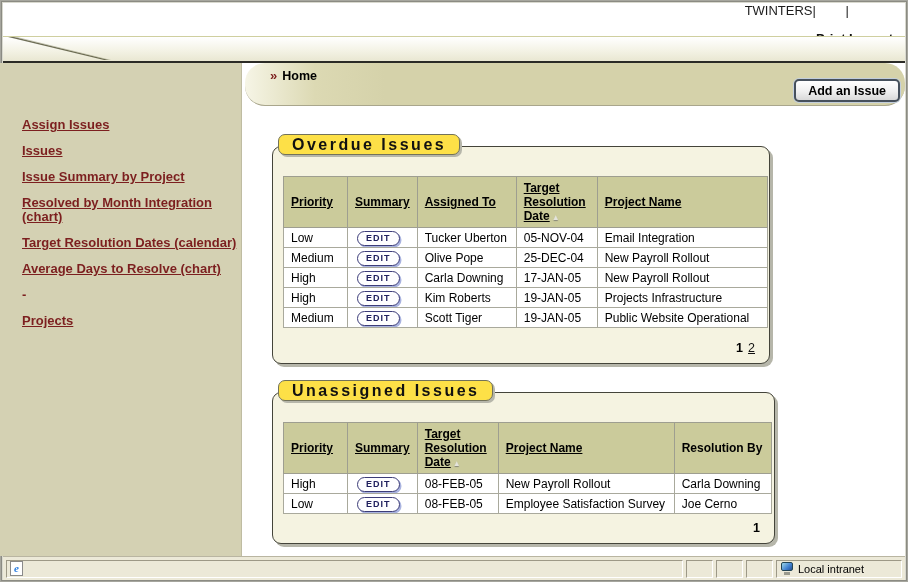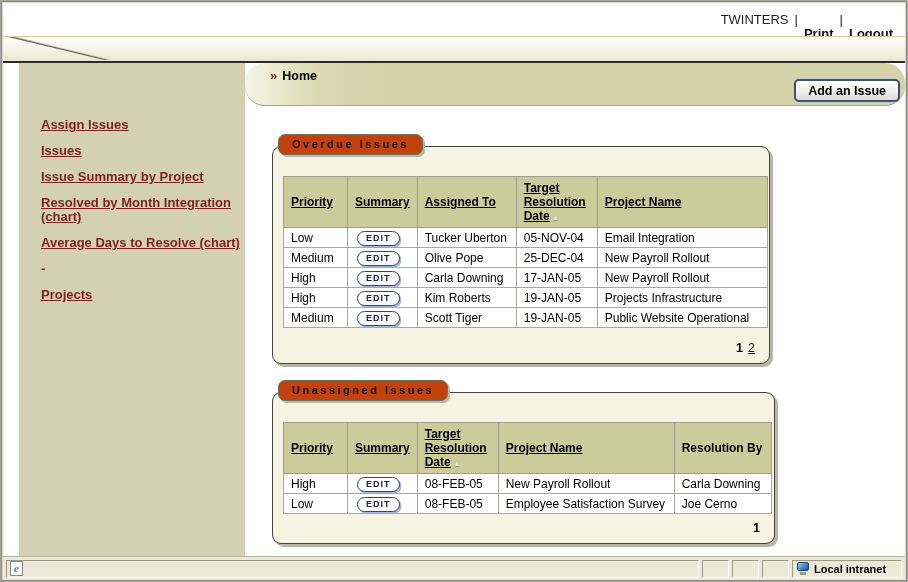--- a/index.html
+++ b/index.html
@@ -1,51 +1,51 @@
 <!DOCTYPE html>
 <html><head>
 <meta charset="utf-8">
 <style>
   html,body{margin:0;padding:0;background:#555;}
   *{box-sizing:border-box;font-family:"Liberation Sans",sans-serif;}
   .screen{position:relative;width:908px;height:582px;background:#fff;overflow:hidden;
     box-shadow:inset 0 0 0 1px #a6a69e,inset 0 0 0 2px #8b8b83,inset 0 0 0 3px #d9d9cf;}
   
   .topbar{position:absolute;left:3px;top:3px;right:3px;height:33px;background:#fff;
-    display:flex;align-items:center;justify-content:flex-end;padding-right:12px;
-    font-size:13px;color:#1c1c1c;gap:6px;}
+    display:flex;align-items:flex-start;justify-content:flex-end;padding-right:12px;
+    font-size:13px;color:#1c1c1c;}
   .topbar a{color:#111;font-weight:bold;text-decoration:underline;cursor:pointer;margin-top:28px;}
   .swoosh-band{position:absolute;left:3px;top:36px;right:3px;height:27px;
     border-top:1px solid #cfcf9f;border-bottom:2px solid #2b2b26;
     background:linear-gradient(180deg,#ffffff 0%,#f4f3e6 55%,#e9e7d2 100%);}
   .swoosh-band svg{position:absolute;left:4px;top:0;}
   
-  .sidebar{position:absolute;left:19px;top:63px;width:242px;bottom:26px;background:#d4d1b3;
+  .sidebar{position:absolute;left:0;top:63px;width:242px;bottom:26px;background:#d4d1b3;
     border-right:1px solid #bfbca2;}
   .sidebar ul{list-style:none;margin:0;padding:55px 0 0 22px;}
   .sidebar li{margin-bottom:12px;font-size:13px;line-height:14px;}
   .sidebar a{color:#7c1f1f;font-weight:bold;text-decoration:underline;cursor:pointer;}
   .sidebar .sep{color:#7c1f1f;font-weight:bold;text-decoration:none;}
   
   .main{position:absolute;left:245px;top:63px;right:3px;bottom:26px;background:#fff;}
   .crumb-band{position:absolute;left:0;top:0;right:0;height:43px;
     background:linear-gradient(90deg,#f6f5e6 0px,#dcd9b3 70px,#d5d2aa 140px);
     border-bottom:1px solid #a9a68c;border-radius:20px;}
   .breadcrumb{position:absolute;left:25px;top:5px;font-size:12.5px;font-weight:bold;color:#000;}
   .breadcrumb .chev{color:#7c1f1f;margin-right:5px;font-size:13px;}
   .add-btn{position:absolute;right:5px;bottom:3px;height:23px;padding:0 12px;
     font-size:12.5px;font-weight:bold;color:#000;cursor:pointer;
     background:linear-gradient(180deg,#ffffff 0%,#efefef 55%,#d9d9d9 100%);
     border:2px solid #46505c;border-radius:5px;box-shadow:0 0 0 1px #c2cedc;}
   
   .region{position:absolute;background:#f5f3e1;border:1px solid #44443a;border-radius:9px;
     box-shadow:3px 3px 0 #b6b6aa;}
   .region-tab{position:absolute;top:-13px;left:5px;height:21px;line-height:19px;padding:0 13px;
-    background:#c2410c;border:1px solid #72725a;border-radius:7px;
-    font-size:11px;font-weight:bold;letter-spacing:2.5px;color:#111;
+    background:#fde047;border:1px solid #72725a;border-radius:7px;
+    font-size:16px;font-weight:bold;letter-spacing:2.5px;color:#111;
     box-shadow:2px 2px 0 #b6b6aa;white-space:nowrap;}
   .region--overdue{left:27px;top:83px;width:498px;height:218px;}
   .region--unassigned{left:27px;top:329px;width:503px;height:152px;}
   table.report{border-collapse:collapse;margin:29px 0 0 10px;table-layout:fixed;}
   .report th{background:#cbcb9b;border:1px solid #9e9e90;height:51px;padding:3px 7px;
     font-size:12px;font-weight:bold;color:#000;text-align:left;vertical-align:middle;}
   .report th .hlink{text-decoration:underline;cursor:pointer;}
   .report th .plain{text-decoration:none;}
   .report td{background:#fff;border:1px solid #a9a99c;height:20px;padding:1px 7px;
     font-size:12px;color:#000;vertical-align:middle;white-space:nowrap;overflow:hidden;}
@@ -56,21 +56,21 @@
   .pagination{position:absolute;right:14px;bottom:8px;font-size:12.5px;color:#000;}
   .pagination .cur{font-weight:bold;}
   .pagination a{color:#111;text-decoration:underline;cursor:pointer;margin-left:5px;}
   
   .statusbar{position:absolute;left:3px;right:3px;bottom:2px;height:24px;background:#ece9d8;
     border-top:1px solid #b9b5a1;display:flex;align-items:center;gap:3px;padding:0 3px;}
   .sb-panel{height:18px;border:1px solid;border-color:#9d9987 #ffffff #ffffff #9d9987;
     background:#ece9d8;display:flex;align-items:center;padding:0 3px;}
   .sb-left{flex:1;}
   .sb-small{width:27px;}
-  .sb-zone{width:110px;gap:4px;font-size:11px;color:#000;font-weight:bold;}
+  .sb-zone{width:126px;gap:4px;font-size:11px;color:#000;}
   .ie-icon{width:13px;height:15px;background:#fff;border:1px solid #8a8a8a;
     font-family:"Liberation Serif",serif;font-style:italic;font-weight:bold;font-size:11px;
     color:#2a7de0;line-height:13px;text-align:center;}
   .zone-icon{position:relative;width:14px;height:13px;flex:0 0 14px;}
   .zone-icon .scr{position:absolute;left:1px;top:0;width:12px;height:9px;border:1px solid #245;
     background:linear-gradient(135deg,#9fd8e8 0%,#3f7fd0 60%,#244e90 100%);border-radius:2px;}
   .zone-icon .base{position:absolute;left:4px;bottom:0;width:6px;height:3px;background:#9a9a8e;}
 </style>
 </head>
 <body>
@@ -91,20 +91,21 @@
       <polygon points="7,0 10,0 104,23 102,23" fill="#9a9a7c" opacity="0.6"></polygon>
     </svg>
   </div>
 
   <div class="sidebar">
     <ul>
       <li><a>Assign Issues</a></li>
       <li><a>Issues</a></li>
       <li><a>Issue Summary by Project</a></li>
       <li><a>Resolved by Month Integration (chart)</a></li>
+      <li><a>Target Resolution Dates (calendar)</a></li>
       <li><a>Average Days to Resolve (chart)</a></li>
       <li><span class="sep">-</span></li>
       <li><a>Projects</a></li>
     </ul>
   </div>
 
   <div class="main">
 
     <div class="crumb-band">
       <div class="breadcrumb">

